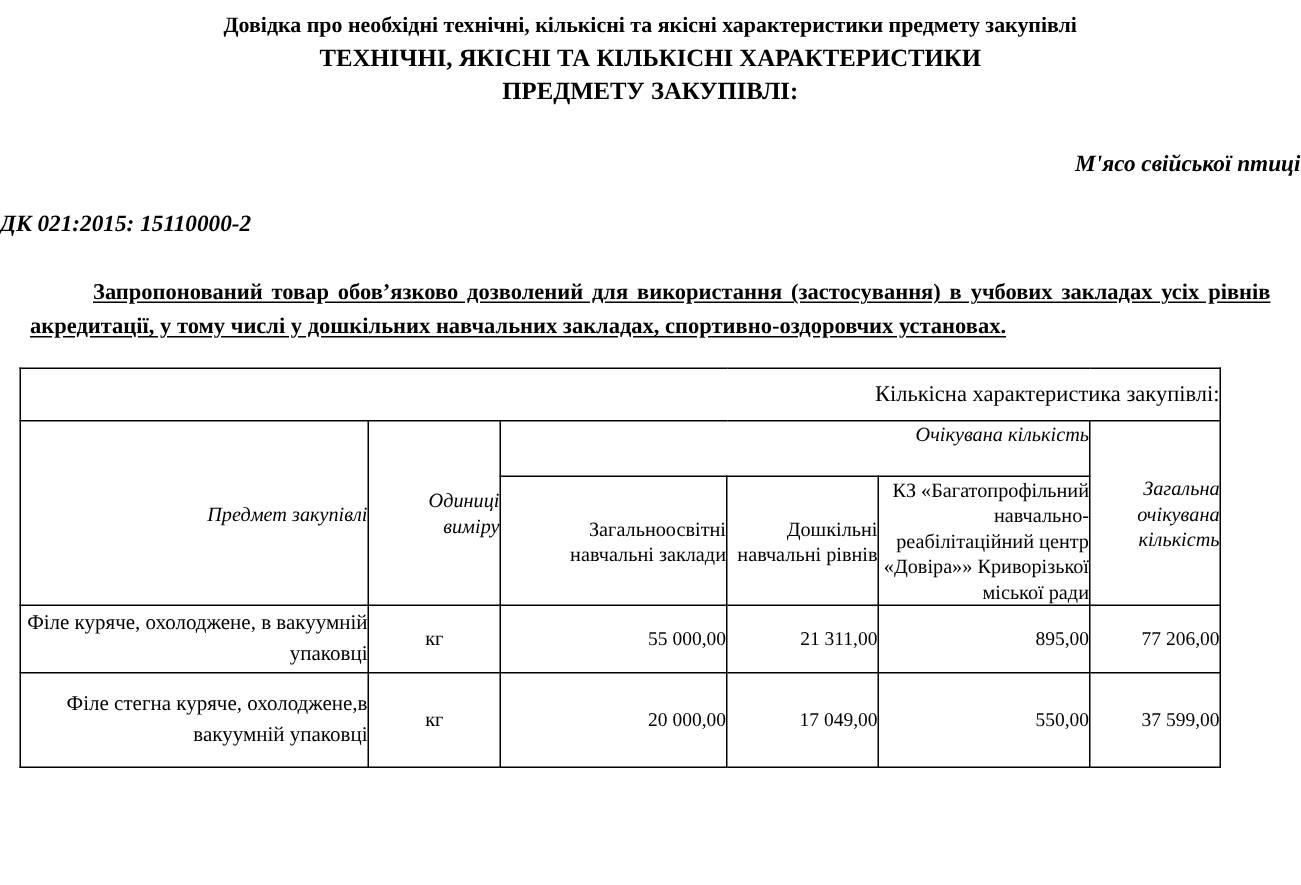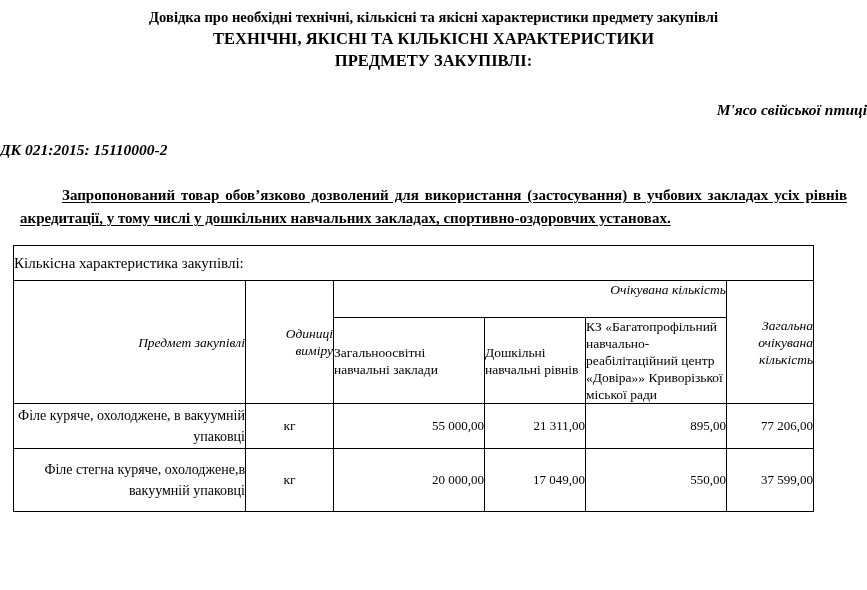--- a/index.html
+++ b/index.html
@@ -84,38 +84,38 @@
     table-layout: fixed;
   }
   table.qt td, table.qt th {
     border: 1px solid #000000;
     padding: 0;
     vertical-align: middle;
     font-weight: normal;
   }
 
   .title-cell {
-    text-align: left;
+    text-align: right;
     font-weight: bold;
     font-size: 15px;
     height: 34px;
     padding: 2px 4px 4px 4px;
   }
 
   .hdr-it {
     text-align: right;
     font-style: italic;
     font-weight: bold;
     font-size: 13.5px;
     line-height: 17px;
     padding: 4px 3px;
   }
 
   .hdr-pl {
-    text-align: left;
+    text-align: right;
     font-size: 13.5px;
     line-height: 17px;
     padding: 4px 3px;
     vertical-align: top;
   }
 
   .cell-name {
     text-align: right;
     font-size: 14px;
     line-height: 21px;

